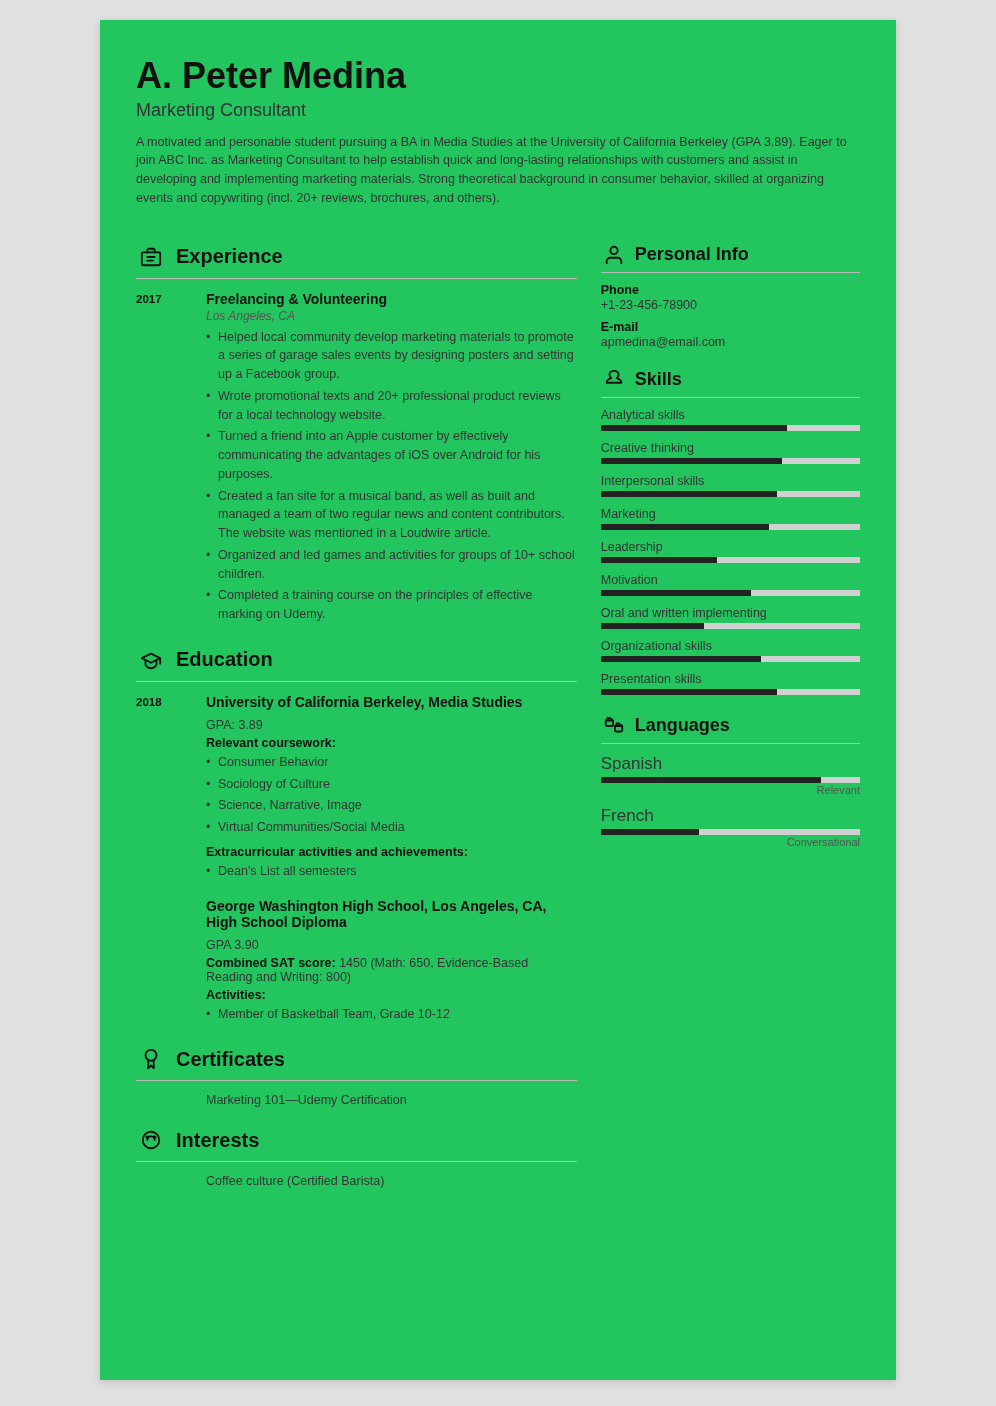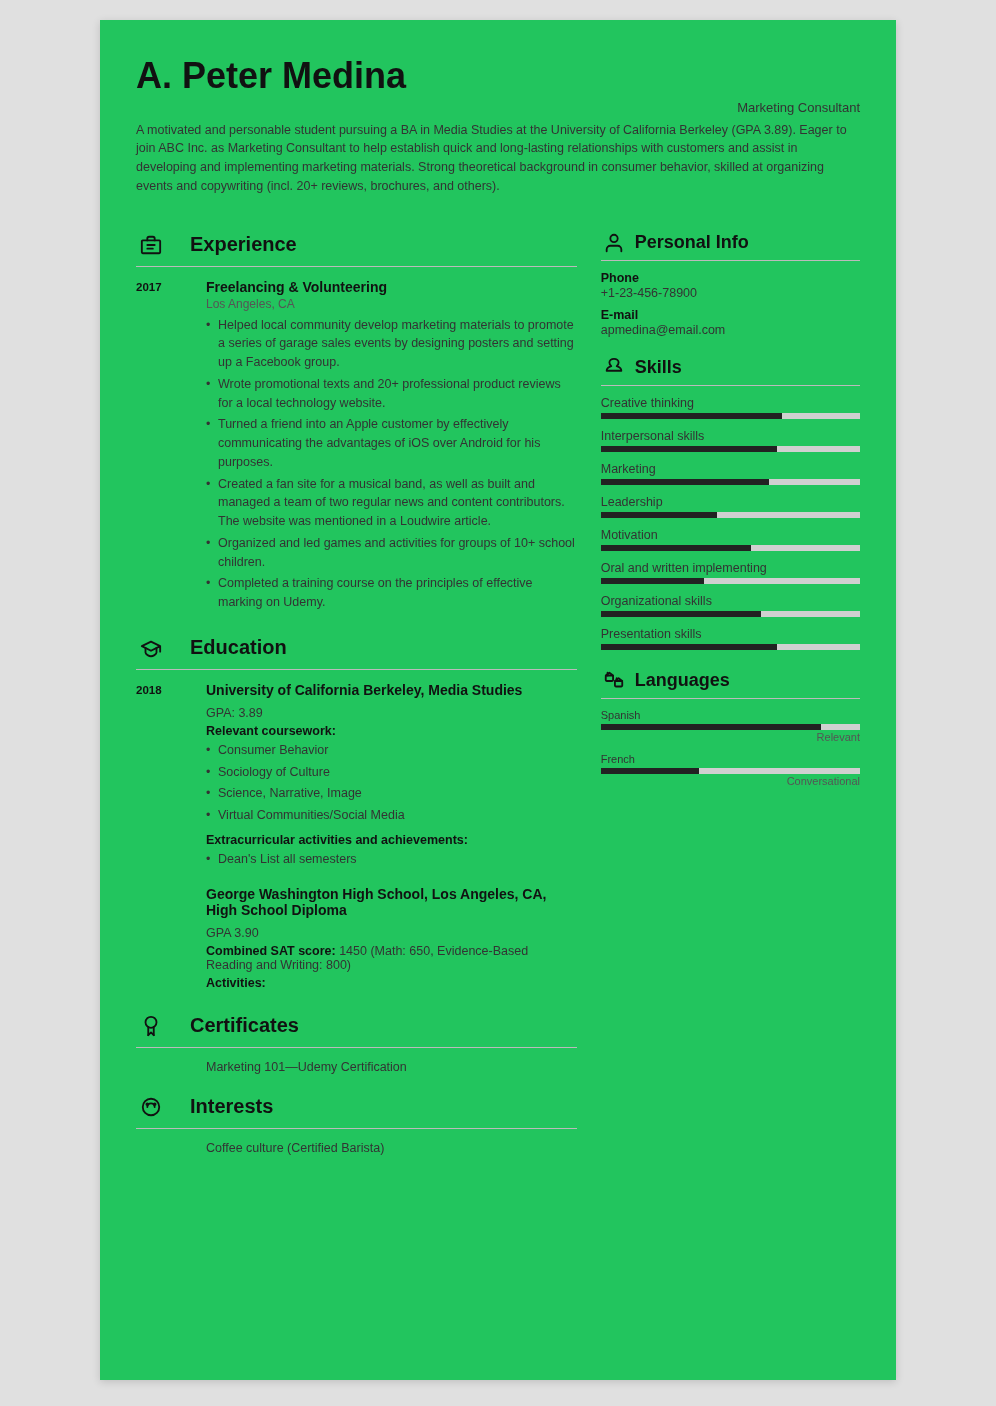--- a/index.html
+++ b/index.html
@@ -24,25 +24,24 @@
     .header-section {
       margin-bottom: 16px;
     }
     .name {
       font-size: 36px;
       font-weight: bold;
       color: #111;
       line-height: 1.1;
     }
     .job-title {
-      font-size: 13px;
+      font-size: 18px;
       color: #333;
       margin-top: 4px;
-      margin-bottom: 6px;
-      text-align: right;
+      margin-bottom: 12px;
     }
     .summary {
       font-size: 12.5px;
       color: #333;
       line-height: 1.5;
       margin-bottom: 18px;
     }
     .two-col {
       display: flex;
       gap: 24px;
@@ -54,21 +53,21 @@
     .right-col {
       flex: 1;
       min-width: 210px;
     }
     .section {
       margin-bottom: 18px;
     }
     .section-header {
       display: flex;
       align-items: center;
-      gap: 24px;
+      gap: 10px;
       margin-bottom: 6px;
     }
     .section-icon {
       width: 30px;
       height: 30px;
       display: flex;
       align-items: center;
       justify-content: center;
       font-size: 18px;
     }
@@ -99,20 +98,21 @@
     }
     .entry-title {
       font-size: 14px;
       font-weight: bold;
       color: #111;
       margin-bottom: 2px;
     }
     .entry-subtitle {
       font-size: 12px;
       color: #555;
+      font-style: italic;
       margin-bottom: 5px;
     }
     .entry-bullets {
       list-style: none;
       padding: 0;
     }
     .entry-bullets li {
       font-size: 12.5px;
       color: #333;
       line-height: 1.5;
@@ -193,21 +193,21 @@
     }
     .skill-bar-fill {
       background: #222;
       height: 6px;
       border-radius: 0;
     }
     .lang-item {
       margin-bottom: 10px;
     }
     .lang-name {
-      font-size: 11px;
+      font-size: 17px;
       color: #333;
       margin-bottom: 3px;
     }
     .lang-bar-bg {
       background: #d0d0d0;
       height: 6px;
       width: 100%;
     }
     .lang-bar-fill {
       background: #222;
@@ -316,20 +316,23 @@
         <div class="edu-entry">
           <div class="entry-year"></div>
           <div class="entry-content">
             <div class="entry-title">George Washington High School, Los Angeles, CA, High School Diploma</div>
             <div class="entry-gpa">GPA 3.90</div>
             <div style="font-size:12.5px; color:#333; margin-bottom:4px;">
               <span class="entry-label" style="display:inline;">Combined SAT score:</span>
               <span>1450 (Math: 650, Evidence-Based Reading and Writing: 800)</span>
             </div>
             <div class="entry-label">Activities:</div>
+            <ul class="entry-bullets">
+              <li>Member of Basketball Team, Grade 10-12</li>
+            </ul>
           </div>
         </div>
       </div>
 
       <div class="section">
         <div class="section-header">
           <div class="section-icon">
             <svg class="icon-svg" viewBox="0 0 24 24" fill="none" stroke="#111" stroke-width="2" stroke-linecap="round" stroke-linejoin="round">
               <circle cx="12" cy="8" r="6"></circle>
               <path d="M9 22l3-3 3 3"></path>
@@ -386,20 +389,26 @@
         <div class="right-section-header">
           <div class="right-section-icon">
             <svg width="22" height="22" viewBox="0 0 24 24" fill="none" stroke="#111" stroke-width="2" stroke-linecap="round" stroke-linejoin="round">
               <path d="M12 2C9 2 7 4 7 6c0 1.5 1 3 2 4-3 1-5 3-5 5h16c0-2-2-4-5-5 1-1 2-2.5 2-4 0-2-2-4-5-4z"></path>
             </svg>
           </div>
           <span class="right-section-title">Skills</span>
         </div>
         <hr class="right-divider">
         <div id="skills-container">
+            <div class="skill-item">
+      <div class="skill-name">Analytical skills</div>
+      <div class="skill-bar-bg">
+        <div class="skill-bar-fill" style="width:72%"></div>
+      </div>
+    </div>
             <div class="skill-item">
       <div class="skill-name">Creative thinking</div>
       <div class="skill-bar-bg">
         <div class="skill-bar-fill" style="width:70%"></div>
       </div>
     </div>
             <div class="skill-item">
       <div class="skill-name">Interpersonal skills</div>
       <div class="skill-bar-bg">
         <div class="skill-bar-fill" style="width:68%"></div>

